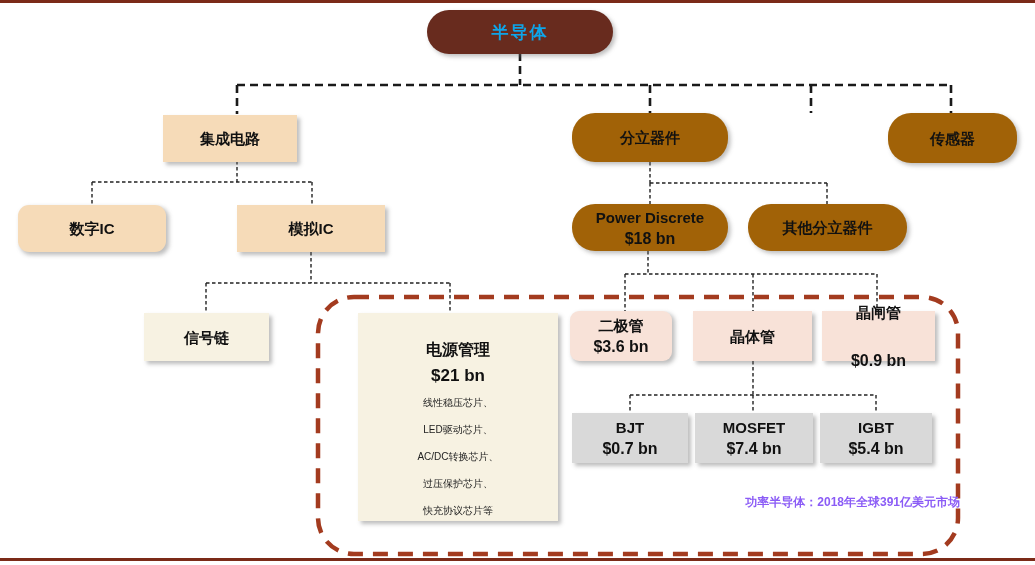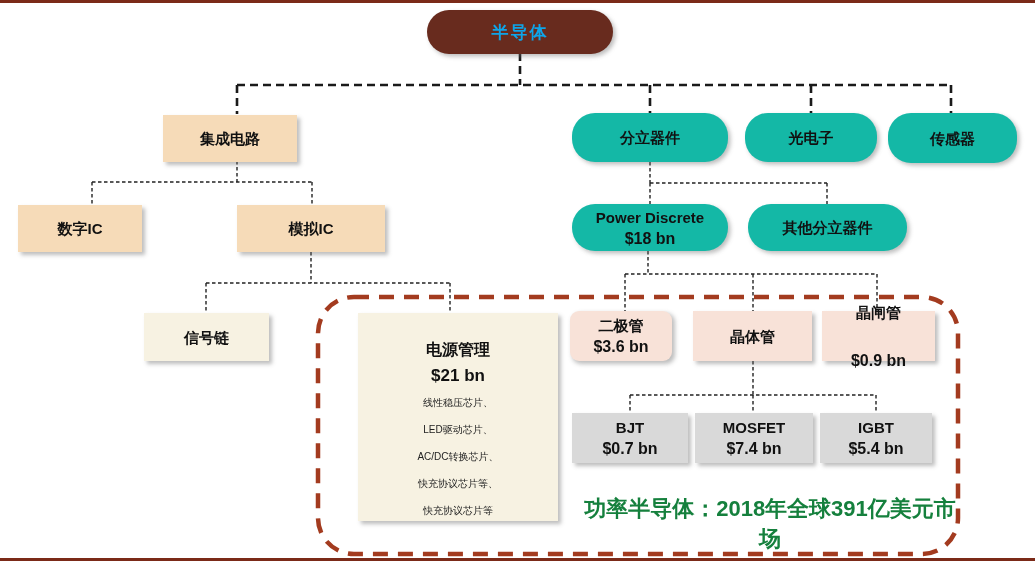--- a/index.html
+++ b/index.html
@@ -20,32 +20,32 @@
     box-sizing:border-box;
     box-shadow:2.5px 2.5px 4px rgba(110,110,110,0.45);
     text-align:center;color:#111;
     font-weight:bold;font-size:15px;line-height:21px;
   }
   .root{
     background:#682b1e;color:#0ea5e9;border-radius:22px;
     font-size:17px;letter-spacing:2px;
   }
   .peach{background:#f6dbb8;}
-  .salmon{background:#14b8a6;border-radius:23px;}
+  .salmon{background:#a16207;border-radius:23px;}
   .pink{background:#f8e2d8;}
   .cream{background:#f7f2e2;}
   .gray{background:#d9d9d9;}
   .val{font-size:16px;text-align:center;}
   .pm-box{justify-content:flex-start;padding-top:24px;}
   .pm-title{font-size:16px;font-weight:bold;line-height:26px;}
   .pm-val{font-size:17px;font-weight:bold;line-height:26px;}
   .pm-item{font-size:10px;font-weight:normal;line-height:27px;color:#222;}
   #note{
     position:absolute;z-index:2;left:580px;top:494px;width:380px;
-    text-align:center;color:#15803d;font-size:22px;font-weight:bold;
+    text-align:right;color:#8b5cf6;font-size:12px;font-weight:bold;
   }
 </style>
 </head>
 <body>
 
 <div id="canvas">
 
   <div id="topline" class="hline"></div>
   <div id="bottomline" class="hline"></div>
 
@@ -91,44 +91,41 @@
   <div class="node root" style="left:427px;top:10px;width:186px;height:44px;">
     <span>半导体</span>
   </div>
 
   <div class="node peach" style="left:163px;top:108px;width:134px;height:47px;margin-top:7px;">
     <span>集成电路</span>
   </div>
   <div class="node salmon" style="left:572px;top:113px;width:156px;height:49px;">
     <span>分立器件</span>
   </div>
-  <div class="node salmon" style="left:745px;top:113px;width:132px;height:49px;">
-    <span>光电子</span>
-  </div>
   <div class="node salmon" style="left:888px;top:113px;width:129px;height:50px;">
     <span>传感器</span>
   </div>
 
-  <div class="node peach" style="left:18px;top:205px;width:124px;height:47px;">
+  <div class="node peach" style="left:18px;top:205px;width:148px;height:47px;border-radius:11px;">
     <span>数字IC</span>
   </div>
   <div class="node peach" style="left:237px;top:205px;width:148px;height:47px;">
     <span>模拟IC</span>
   </div>
 
   <div class="node cream" style="left:144px;top:313px;width:125px;height:48px;text-align:right;">
     <span>信号链</span>
   </div>
   <div class="node cream pm-box" style="left:358px;top:313px;width:200px;height:208px;">
     <span class="pm-title">电源管理</span>
     <span class="pm-val">$21 bn</span>
     <span class="pm-item">线性稳压芯片、</span>
     <span class="pm-item">LED驱动芯片、</span>
     <span class="pm-item">AC/DC转换芯片、</span>
-    <span class="pm-item">快充协议芯片等、</span>
+    <span class="pm-item">过压保护芯片、</span>
     <span class="pm-item">快充协议芯片等</span>
   </div>
 
   <div class="node salmon" style="left:572px;top:204px;width:156px;height:47px;">
     <span>Power Discrete</span>
     <span class="val">$18 bn</span>
   </div>
   <div class="node salmon" style="left:748px;top:204px;width:159px;height:47px;">
     <span>其他分立器件</span>
   </div>

